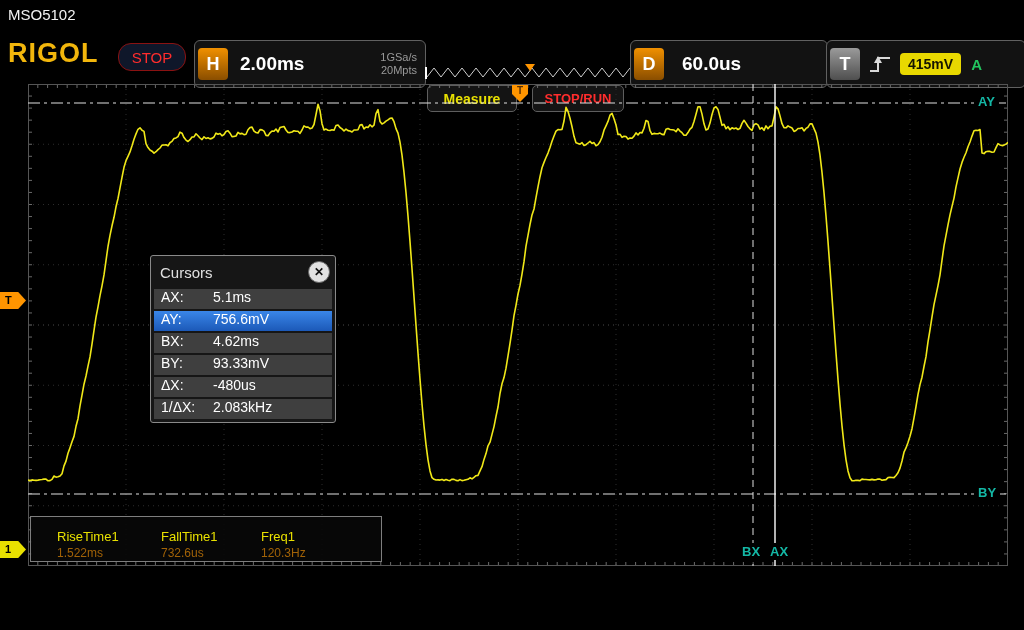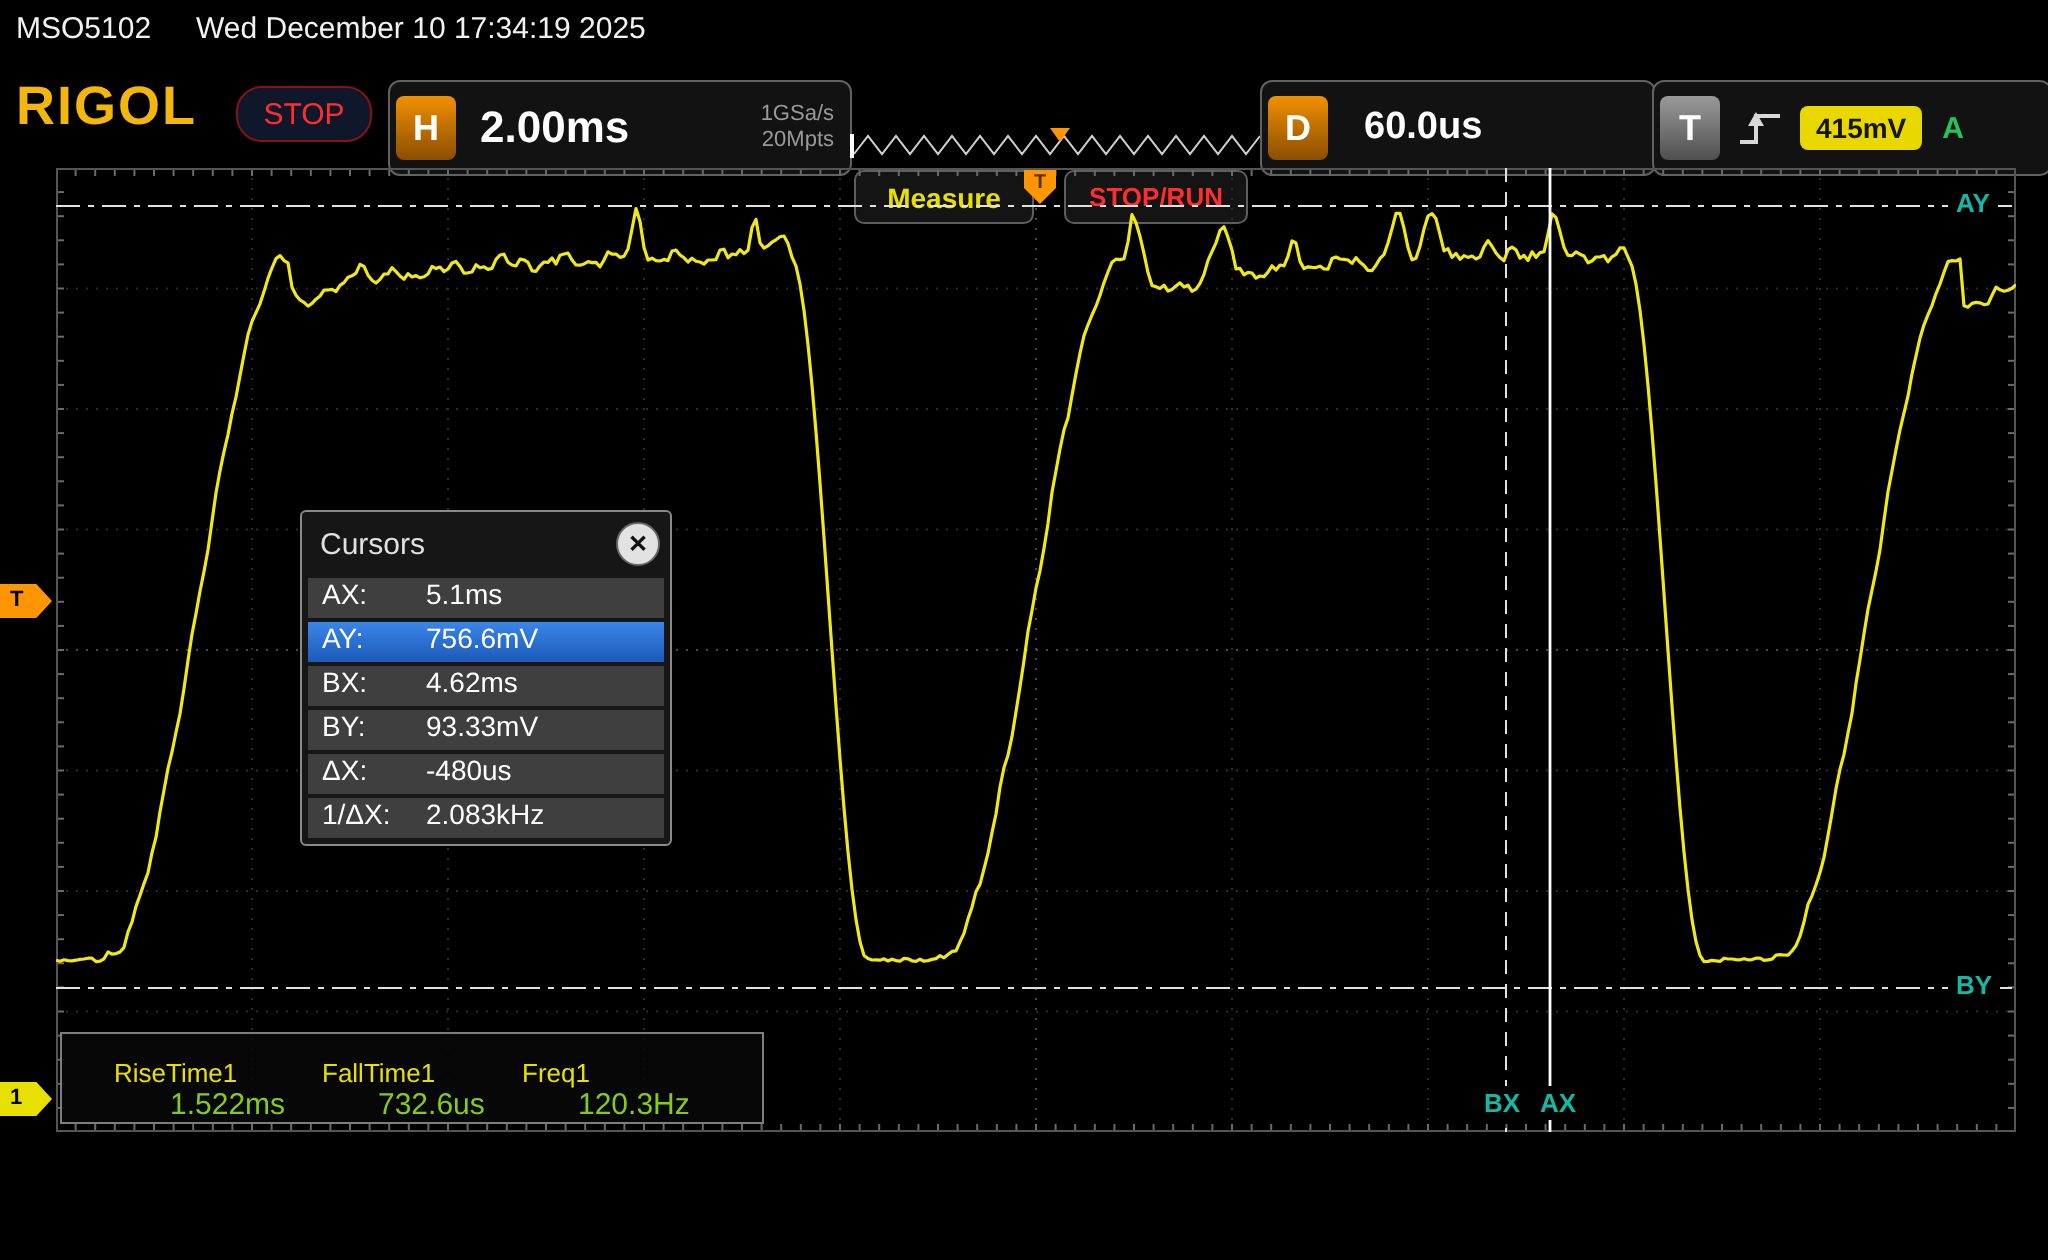--- a/index.html
+++ b/index.html
@@ -17,21 +17,21 @@
   .brand{left:8px;top:8px;font-size:27px;font-weight:bold;letter-spacing:1px;color:#f2b60c;}
   .stop-pill{left:118px;top:13px;width:66px;height:26px;border-radius:13px;background:#0f172a;
              border:1px solid #8a1212;color:#ff2d2d;font-weight:normal;font-size:15px;
              display:flex;align-items:center;justify-content:center;}
   .hwbox{background:#121212;border:1px solid #616161;border-radius:6px;display:flex;align-items:center;padding:3px;}
   .keybox{display:flex;align-items:center;justify-content:center;width:30px;height:32px;border-radius:4px;
           font-weight:bold;font-size:18px;color:#fff;flex:0 0 auto;}
   .keybox.orange{background:linear-gradient(#f09000,#8a4e00);}
   .keybox.gray{background:linear-gradient(#9a9a9a,#4f4f4f);}
   .hbox{left:194px;top:10px;width:224px;height:40px;}
-  .tb-val{font-size:22px;font-weight:bold;margin-left:12px;color:#fff;}
+  .tb-val{font-size:19px;font-weight:bold;margin-left:12px;color:#fff;}
   .tb-rates{margin-left:auto;text-align:right;font-size:11px;color:#9a9a9a;line-height:13px;padding-right:5px;}
   .timeline{left:424px;top:34px;width:212px;height:18px;}
   .softbtn{display:flex;align-items:center;justify-content:center;background:#141414;
            border:1px solid #5e5e5e;border-radius:5px;font-weight:bold;}
   .measure-btn{left:427px;top:55px;width:88px;height:25px;color:#e8e000;font-size:14px;}
   .stoprun-btn{left:532px;top:55px;width:90px;height:25px;color:#ff2d2d;font-size:13px;}
   .dbox{left:630px;top:10px;width:190px;height:40px;}
   .d-val{font-size:19px;font-weight:bold;margin-left:18px;color:#fff;}
   .tbox{left:826px;top:10px;width:192px;height:40px;}
   .t-badge{background:#e8d800;color:#151500;font-weight:bold;font-size:14px;border-radius:4px;
@@ -51,21 +51,21 @@
             font-weight:bold;display:flex;align-items:center;justify-content:center;border:1px solid #666;}
   .cp-row{display:flex;height:20px;align-items:flex-start;background:#3f3f3f;margin-top:2px;
           padding-left:7px;font-size:14px;color:#fff;}
   .cp-row.sel{background:linear-gradient(#3a86e8,#1c59b8);}
   .cp-label{width:52px;flex:0 0 auto;}
 
   .meas-box{position:absolute;left:2px;top:432px;width:324px;height:44px;background:rgba(8,8,8,.88);
             border:1px solid #7e7e7e;display:flex;align-items:flex-end;padding-left:26px;z-index:4;}
   .meas-col{display:flex;flex-direction:column;justify-content:center;line-height:16px;}
   .meas-name{font-size:13px;color:#e8e000;}
-  .meas-val{font-size:15px;color:#84cc16;margin-left:28px;}
+  .meas-val{font-size:12px;color:#a16207;}
 
   .cursor-tab{position:absolute;background:#000;color:#14b8a6;font-size:13px;font-weight:bold;
               padding:1px 4px;z-index:6;}
 
   
   .edge-marker{position:absolute;left:0;width:26px;height:17px;color:#000;font-weight:bold;font-size:11px;
                line-height:17px;padding-left:5px;box-sizing:border-box;z-index:7;
                clip-path:polygon(0 0,70% 0,100% 50%,70% 100%,0 100%);}
   .edge-marker.trig{background:#ff9500;}
   .edge-marker.ch1{background:#e8e000;}
@@ -73,21 +73,20 @@
   
   .bottombar{left:0;top:570px;width:1024px;height:60px;}
 </style>
 </head>
 <body>
 
 <div class="scope">
 
   <div class="abs topbar">
     <span class="abs model">MSO5102</span>
-    <span class="abs datetime">Wed December 10 17:34:19 2025</span>
   </div>
 
   <div class="abs header">
     <div class="abs brand">RIGOL</div>
     <div class="abs stop-pill">STOP</div>
 
     <div class="abs hwbox hbox">
       <span class="keybox orange">H</span>
       <span class="tb-val">2.00ms</span>
       <span class="tb-rates">

